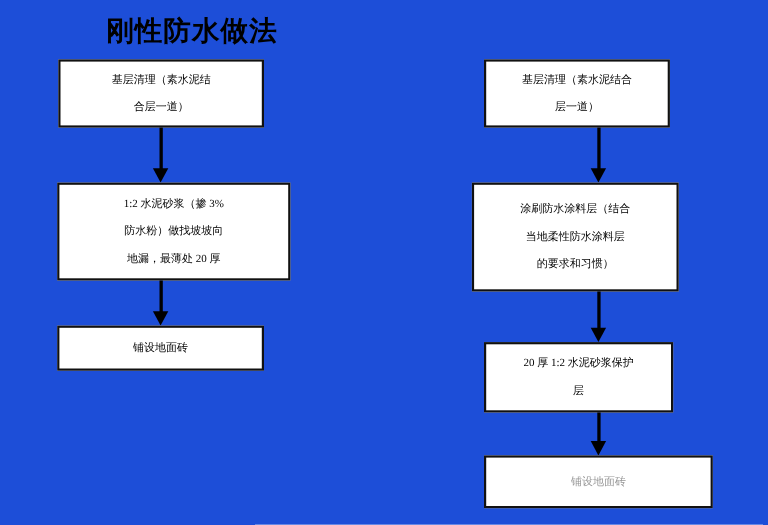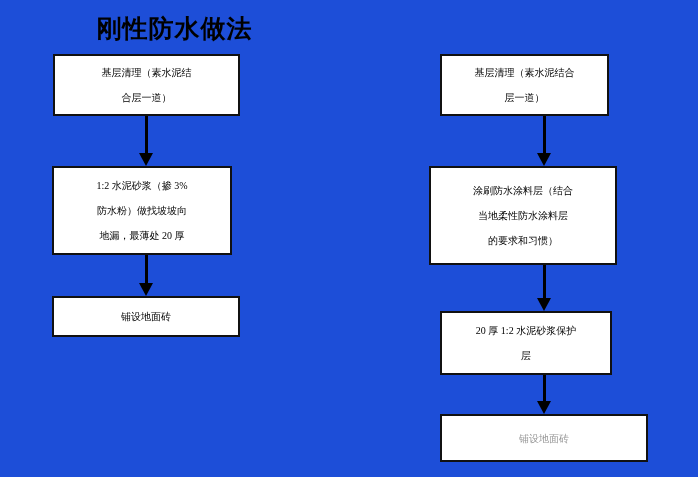--- a/index.html
+++ b/index.html
@@ -103,21 +103,21 @@
     <div class="node" style="left:53px; top:54px; width:187px; height:62px;">
       <span class="node-text">基层清理（素水泥结
 合层一道）</span>
     </div>
 
     <div class="arrow" style="left:138px; top:116px; height:50px;">
       <div class="shaft" style="height:38px;"></div>
       <div class="head"></div>
     </div>
 
-    <div class="node" style="left:52px; top:166px; width:180px; height:89px;">
+    <div class="node" style="left:52px; top:166px; width:212px; height:89px;">
       <span class="node-text">1:2 水泥砂浆（掺 3%
 防水粉）做找坡坡向
 地漏，最薄处 20 厚</span>
     </div>
 
     <div class="arrow" style="left:138px; top:255px; height:41px;">
       <div class="shaft" style="height:29px;"></div>
       <div class="head"></div>
     </div>
 

